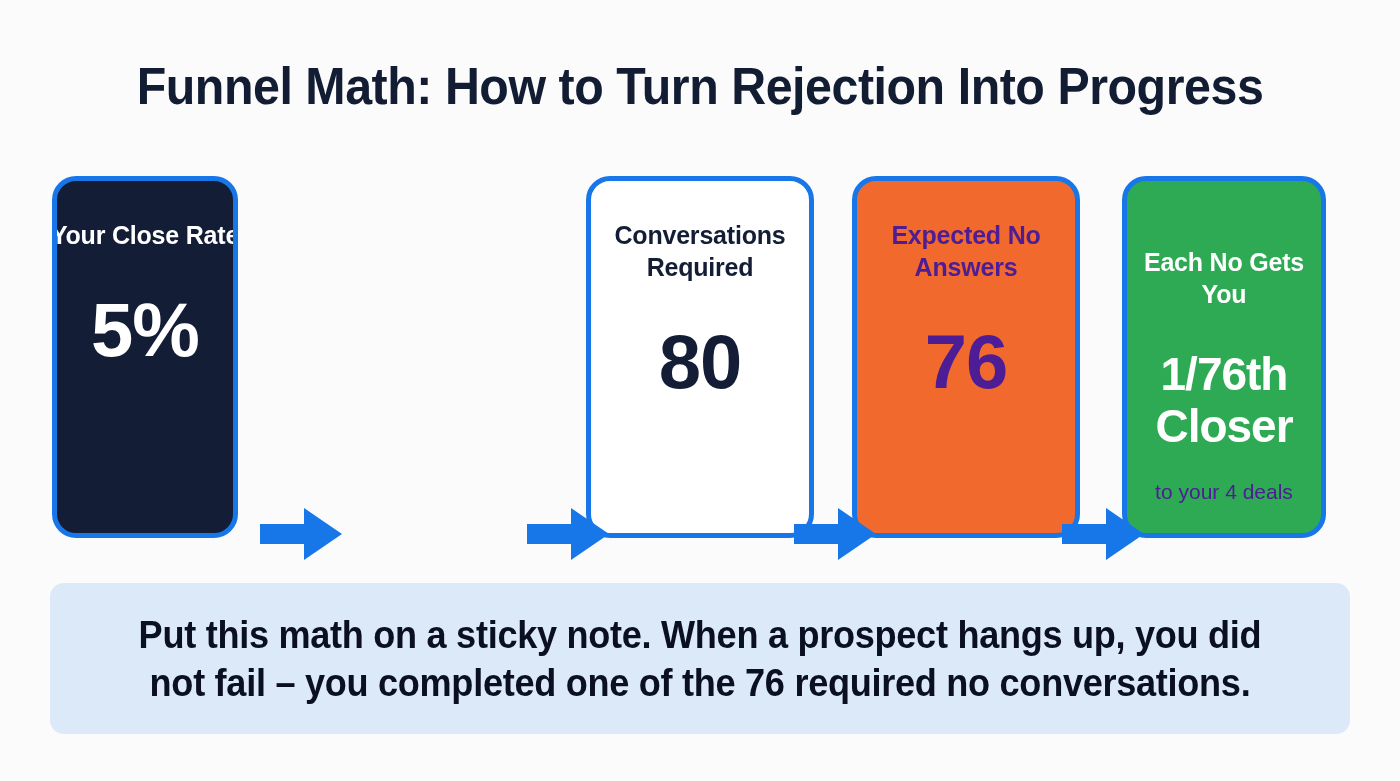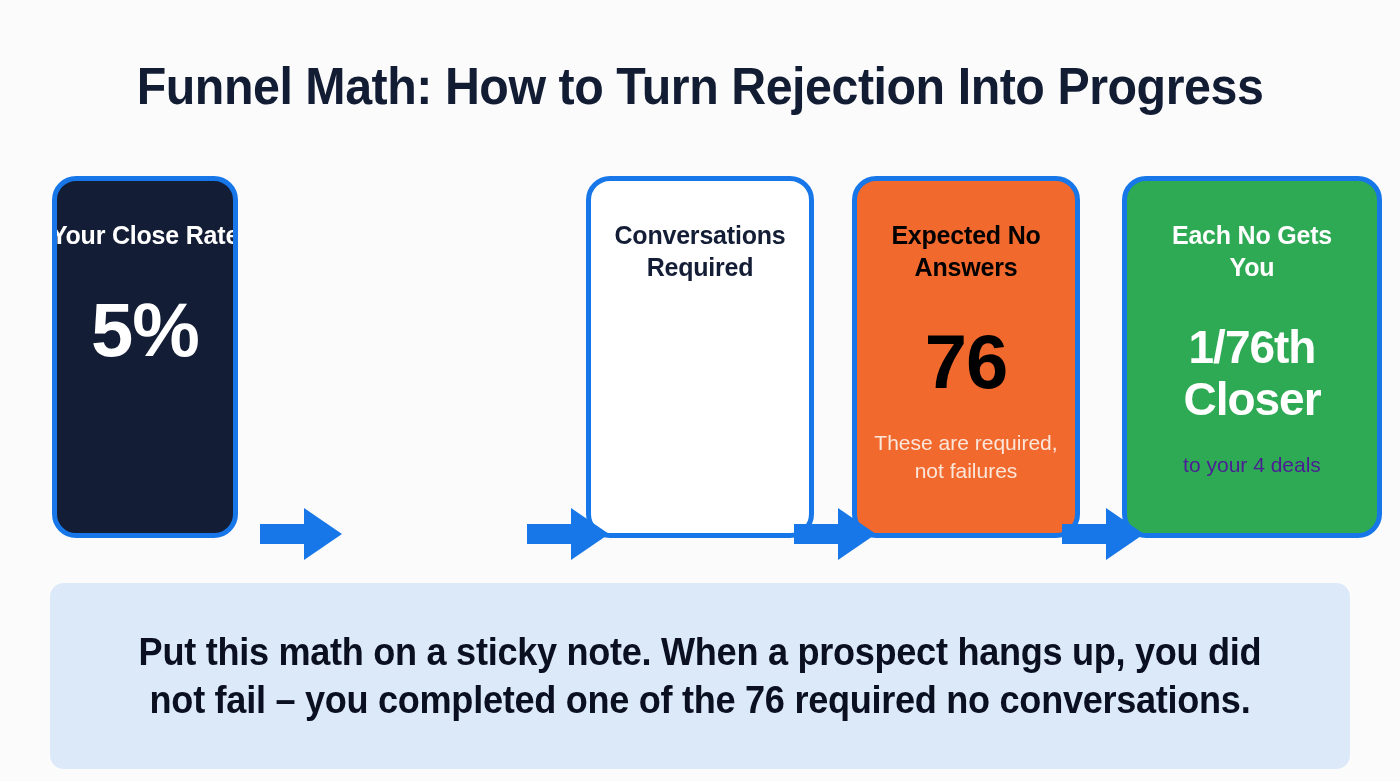--- a/index.html
+++ b/index.html
@@ -59,21 +59,21 @@
     display: flex;
     flex-direction: column;
     align-items: center;
     overflow: hidden;
   }
 
   .card-1 { left: 0px;    width: 186px; background: #131d35; }
   .card-2 { left: 267px;  width: 228px; background: #ffffff; }
   .card-3 { left: 534px;  width: 228px; background: #ffffff; }
   .card-4 { left: 800px;  width: 228px; background: #f2692e; }
-  .card-5 { left: 1070px; width: 260px; background: #2eaa54; }
+  .card-5 { left: 1070px; width: 204px; background: #2eaa54; justify-content: center; }
 
   .card-head {
     margin-top: 38px;
     width: 196px;
     text-align: center;
     font-weight: bold;
     font-size: 25px;
     line-height: 32px;
     letter-spacing: -0.2px;
   }
@@ -104,21 +104,21 @@
 
   
   .theme-dark .card-head,
   .theme-dark .card-value { color: #ffffff; }
 
   .theme-light .card-head,
   .theme-light .card-value { color: #131d35; }
   .theme-light .card-note  { color: #6b7280; }
 
   .theme-orange .card-head,
-  .theme-orange .card-value { color: #000000; }
+  .theme-orange .card-value { color: #4c1d95; }
   .theme-orange .card-note  { color: #fbe6da; }
 
   .theme-green .card-head,
   .theme-green .card-value { color: #ffffff; }
   .theme-green .card-note  { color: #4c1d95; }
 
   
   .arrow {
     position: absolute;
     top: 329px;
@@ -132,21 +132,21 @@
   .arrow-2 { left: 475px; }
   .arrow-3 { left: 742px; }
   .arrow-4 { left: 1010px; }
 
   
   .callout {
     position: absolute;
     left: 50px;
     top: 583px;
     width: 1300px;
-    height: 186px;
+    height: 151px;
     background: #dce9f9;
     border-radius: 14px;
     display: flex;
     align-items: center;
     justify-content: center;
     box-sizing: border-box;
     padding: 0 40px;
   }
   .callout-text {
     text-align: center;
@@ -169,26 +169,26 @@
   <div class="funnel">
 
     <div class="card card-1 theme-dark">
       <div class="card-head">Your Close Rate</div>
       <div class="card-value big">5%</div>
     </div>
 
 
     <div class="card card-3 theme-light">
       <div class="card-head">Conversations Required</div>
+      <div class="card-value big">80</div>
     </div>
 
     <div class="card card-4 theme-orange">
       <div class="card-head">Expected No Answers</div>
       <div class="card-value big">76</div>
-      <div class="card-note">These are required, not failures</div>
     </div>
 
     <div class="card card-5 theme-green">
       <div class="card-head">Each No Gets You</div>
       <div class="card-value medium">1/76th Closer</div>
       <div class="card-note">to your 4 deals</div>
     </div>
 
     <div class="arrow arrow-1">
       <svg viewBox="0 0 82 58" xmlns="http://www.w3.org/2000/svg" aria-hidden="true">

